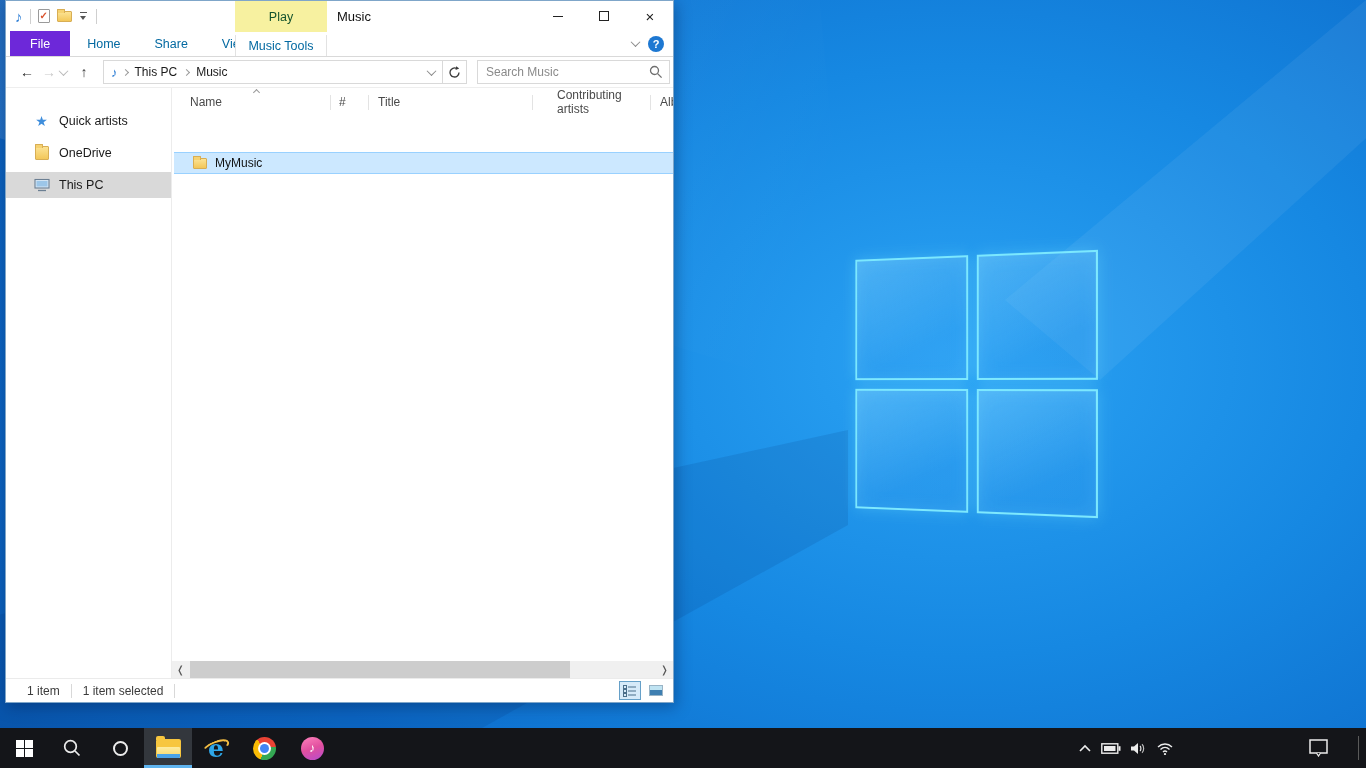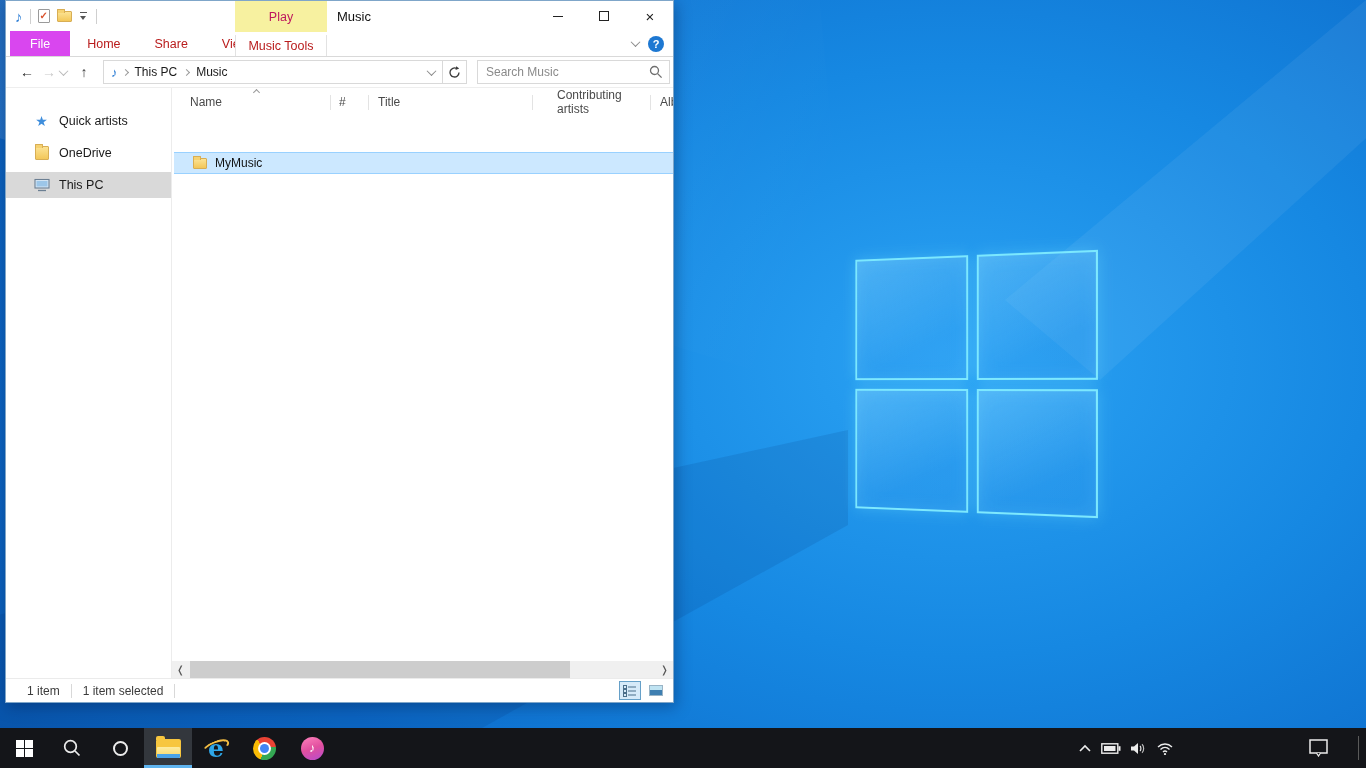--- a/index.html
+++ b/index.html
@@ -39,32 +39,32 @@
   .note-ico { color:#2f7fd6; font-size:15px; line-height:1; }
   .prop-ico { width:12px; height:14px; border:1px solid #9a9a9a; background:#fff; position:relative; border-radius:1px; }
   .prop-ico::after { content:"✓"; position:absolute; left:1px; top:0px; color:#d9502a; font-size:10px; font-weight:bold; }
   .folder { width:15px; height:11px; background:linear-gradient(#fce394,#f3c759); border:1px solid #d8ae54; border-radius:1px; position:relative; }
   .folder::before { content:""; position:absolute; top:-3px; left:-1px; width:6px; height:3px;
     background:#f6d271; border:1px solid #d8ae54; border-bottom:none; border-radius:1px 1px 0 0; }
   .qat-drop { width:10px; position:relative; height:10px; }
   .qat-drop::before { content:""; position:absolute; top:1px; left:1px; width:7px; height:0; border-top:1.5px solid #555; }
   .qat-drop::after { content:""; position:absolute; top:5px; left:1px; border-left:3.5px solid transparent; border-right:3.5px solid transparent; border-top:4px solid #555; }
   .play-chip { position:absolute; left:229px; top:0; width:92px; height:31px; background:#f7f1a0;
-    display:flex; align-items:center; justify-content:center; color:#be185d; font-size:12.5px; z-index:3; }
+    display:flex; align-items:center; justify-content:center; color:#14532d; font-size:12.5px; z-index:3; }
   .title-text { position:absolute; left:331px; top:8px; font-size:13px; color:#111; }
   .win-controls { margin-left:auto; display:flex; height:100%; }
   .win-btn { width:46px; height:100%; display:flex; align-items:center; justify-content:center; }
   .min-glyph { width:10px; height:1px; background:#222; }
   .max-glyph { width:10px; height:10px; border:1px solid #222; }
   .close-glyph { font-size:15px; color:#222; line-height:1; }
 
   
   .tabrow { height:26px; display:flex; align-items:stretch; border-bottom:1px solid #d9d9d9; position:relative; flex:0 0 auto; }
-  .tab { display:flex; align-items:center; padding:0 17px; font-size:12.5px; color:#b91c1c; }
-  .tab-file { background:#d946ef; color:#fff; margin-left:4px; padding:0 20px; }
+  .tab { display:flex; align-items:center; padding:0 17px; font-size:12.5px; color:#0369a1; }
+  .tab-file { background:#6d28d9; color:#fff; margin-left:4px; padding:0 20px; }
   .tab-contextual { position:absolute; left:229px; top:4px; bottom:0; width:92px; justify-content:center; padding:0;
     border-left:1px solid #e2e2e2; border-right:1px solid #e2e2e2; background:#fff; }
   .ribbon-right { margin-left:auto; display:flex; align-items:center; gap:9px; padding-right:9px; }
   .chev { width:7px; height:7px; border-right:1.5px solid #8a8a8a; border-bottom:1.5px solid #8a8a8a; display:inline-block; }
   .chev-down { transform:rotate(45deg) translate(-1px,-1px); }
   .chev-right { transform:rotate(-45deg); width:5px; height:5px; border-color:#9a9a9a; }
   .chev-up-sm { transform:rotate(-135deg); width:5px; height:5px; border-color:#9a9a9a; }
   .help-ico { width:16px; height:16px; border-radius:50%; background:#1d78d2; color:#fff; font-size:11px; font-weight:bold;
     display:flex; align-items:center; justify-content:center; }
 

